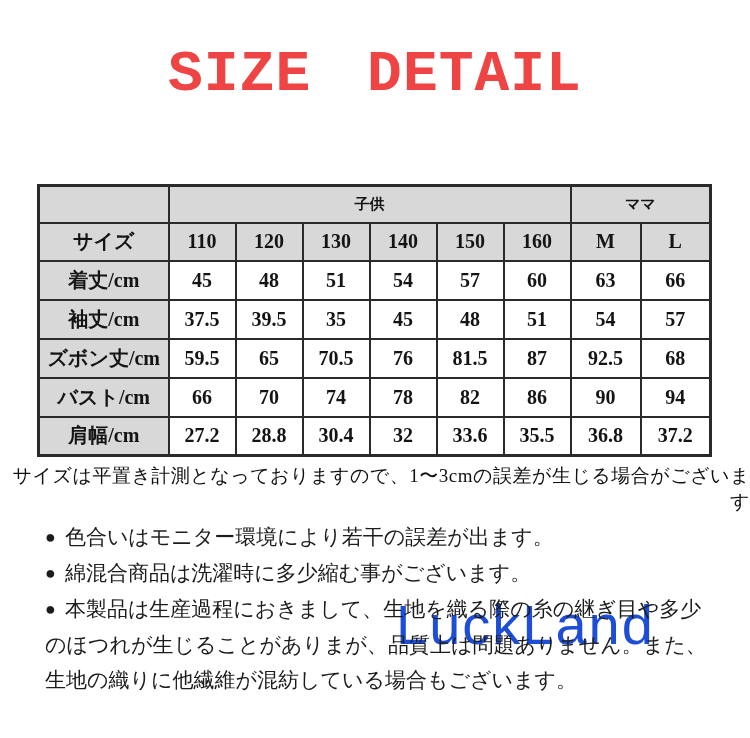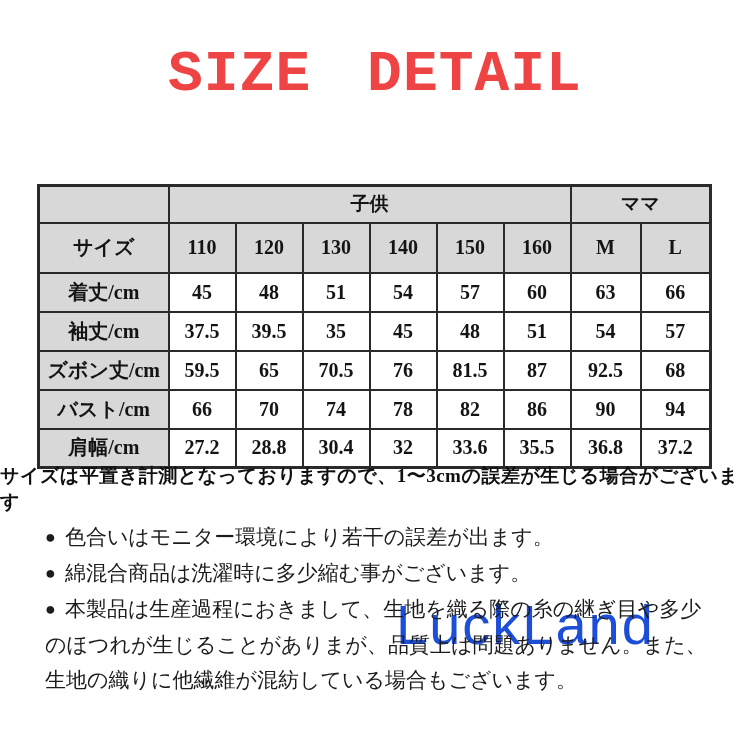--- a/index.html
+++ b/index.html
@@ -39,32 +39,32 @@
     text-align: center;
     vertical-align: middle;
     padding: 0;
     font-weight: bold;
     color: #141414;
     font-size: 20px;
   }
   .col-label { width: 130px; }
   .col-kid   { width: 67px; }
   .col-mom   { width: 70px; }
-  tr.group-row td { height: 37px; font-size: 19px; }
-  tr.size-row  td { height: 50px; font-family: Liberation Serif, serif; }
+  tr.group-row td { height: 37px; font-size: 15px; }
+  tr.size-row  td { height: 38px; font-family: Liberation Serif, serif; }
   tr.data-row  td { height: 39px; text-align: center; }
   td.gray { background: #d8d8d8; }
   td.row-label { font-size: 19px; }
 
   
   .note {
     position: absolute;
     top: 463px; left: 0; right: 0;
-    text-align: left;
-    font-weight: bold;
+    text-align: right;
+    font-weight: normal;
     font-size: 19px;
     color: #101010;
     letter-spacing: 0.5px;
   }
 
   
   .notices {
     position: absolute;
     left: 45px; top: 520px;
     width: 670px;

